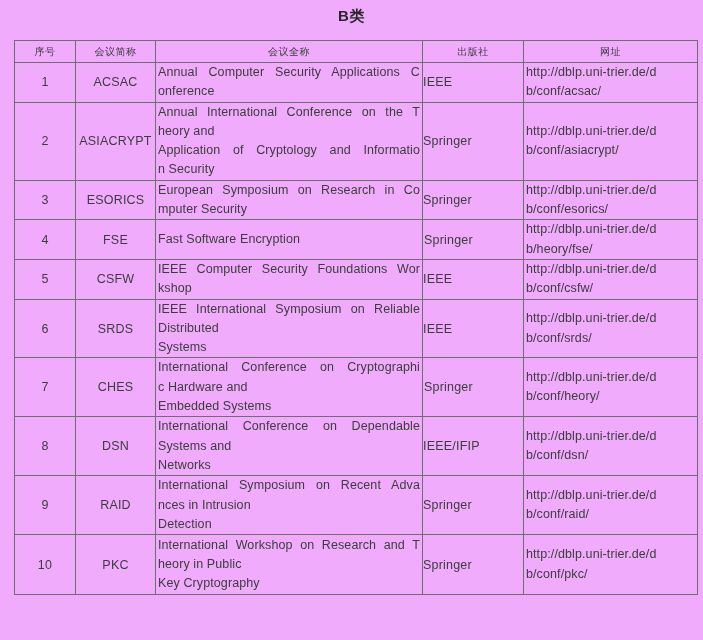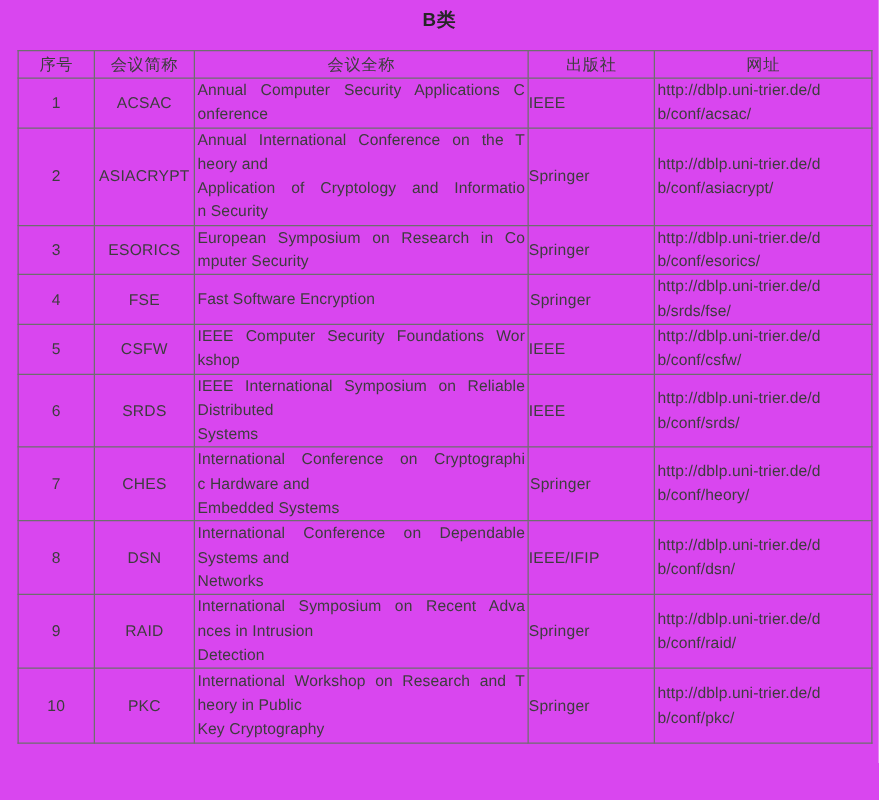--- a/index.html
+++ b/index.html
@@ -3,21 +3,21 @@
 <meta charset="utf-8">
 <style>
   * { box-sizing: border-box; margin: 0; padding: 0; }
   html, body { background: #ffffff; }
   body {
     width: 703px; height: 640px;
     font-family: "Liberation Sans", "DejaVu Sans", sans-serif;
     color: #3d3d3d;
     overflow: hidden;
   }
-  .page { width: 703px; height: 640px; background: #d946ef; }
+  .page { width: 703px; height: 640px; background: #f0abfc; }
   .title {
     font-size: 15px;
     font-weight: bold;
     color: #262626;
     text-align: center;
     padding-top: 7px;
     letter-spacing: 0.5px;
     height: 25px;
   }
   table {
@@ -26,21 +26,21 @@
     width: 683px;
     margin: 15px 0 0 14px;
   }
   th, td {
     border: 1px solid #6e6e6e;
     vertical-align: middle;
   }
   thead tr { height: 22px; }
   th {
     font-weight: normal;
-    font-size: 13px;
+    font-size: 10px;
     color: #3d3d3d;
     text-align: center;
     letter-spacing: 0.5px;
     margin-left: 28px;
   }
   td { font-size: 12.5px; }
   .c-num, .c-abbr { text-align: center; letter-spacing: 0.2px; }
   .c-pub { letter-spacing: 0.2px; }
   .c-pub.left { text-align: left; padding-left: 1px; }
   .c-name, .c-url { text-align: left; padding: 0 2px; }
@@ -132,21 +132,21 @@
         </tr>
         <tr>
           <td class="c-num">4</td>
           <td class="c-abbr">FSE</td>
           <td class="c-name">
             <div class="pline">Fast Software Encryption</div>
           </td>
           <td class="c-pub left">Springer</td>
           <td class="c-url">
             <div class="uline">http://dblp.uni-trier.de/d</div>
-            <div class="uline">b/srds/fse/</div>
+            <div class="uline">b/heory/fse/</div>
           </td>
         </tr>
         <tr>
           <td class="c-num">5</td>
           <td class="c-abbr">CSFW</td>
           <td class="c-name">
             <div class="pline fill">IEEE Computer Security Foundations Wor</div>
             <div class="pline">kshop</div>
           </td>
           <td class="c-pub">IEEE</td>

